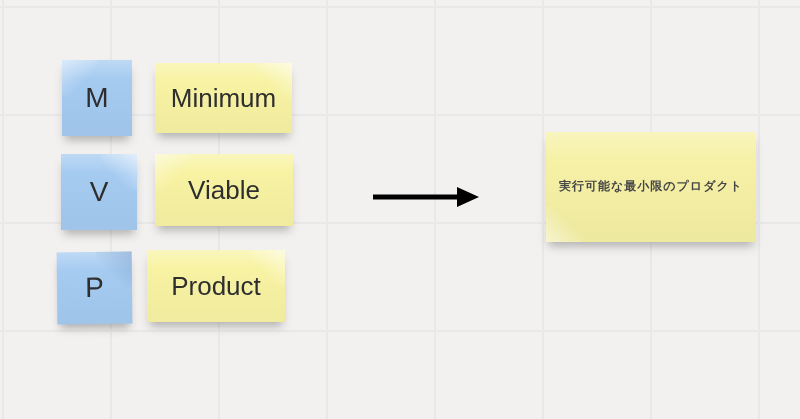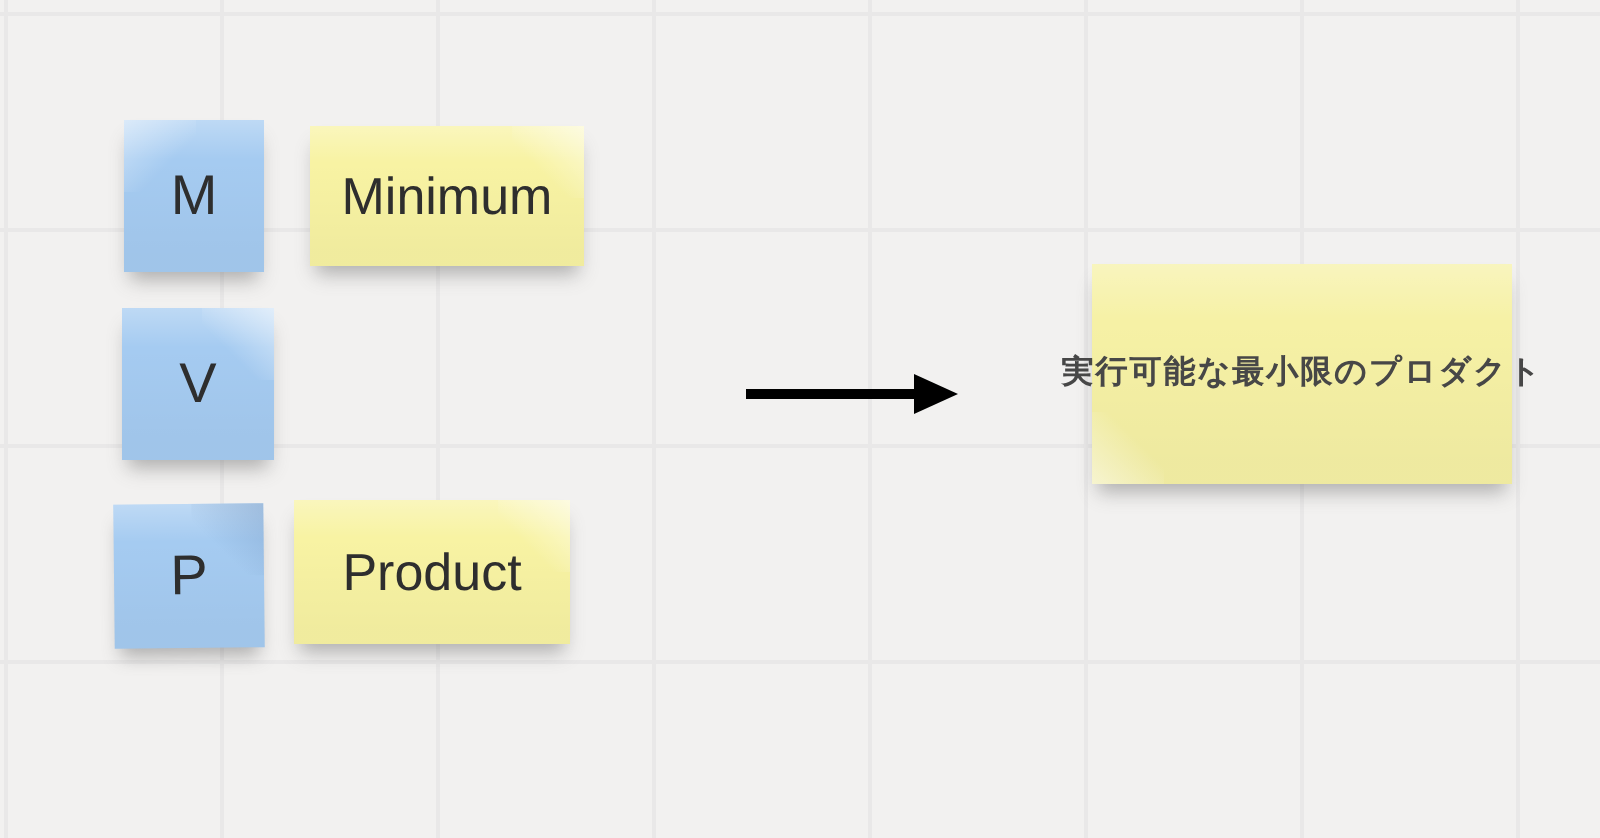--- a/index.html
+++ b/index.html
@@ -61,21 +61,21 @@
   .note-m       { left: 62px;  top: 60px;  width: 70px;  height: 76px; }
   .note-minimum { left: 155px; top: 63px;  width: 137px; height: 70px; }
   .note-v       { left: 61px;  top: 154px; width: 76px;  height: 76px; }
   .note-viable  { left: 155px; top: 154px; width: 138px; height: 72px; }
   .note-p       { left: 57px;  top: 252px; width: 75px;  height: 72px; transform: rotate(-0.6deg); }
   .note-product { left: 147px; top: 250px; width: 138px; height: 72px; }
   .note-ja      { left: 546px; top: 132px; width: 210px; height: 110px; }
 
   .letter-text  { font-size: 28px; }
   .word-text    { font-size: 26px; }
-  .ja-text      { font-size: 16px; letter-spacing: 1px; font-weight: 600; }
+  .ja-text      { font-size: 12px; letter-spacing: 1px; font-weight: 600; }
 
   .arrow-svg {
     position: absolute;
     left: 371px;
     top: 182px;
   }
 </style>
 </head>
 <body>
 
@@ -86,20 +86,23 @@
   </div>
 
   <div class="note note-minimum fold-tr" style="background-color: rgb(248, 243, 163);">
     <span class="note-text word-text" style="color: rgb(46, 46, 46);">Minimum</span>
   </div>
 
   <div class="note note-v fold-tr" style="background-color: rgb(165, 203, 241);">
     <span class="note-text letter-text" style="color: rgb(46, 46, 46);">V</span>
   </div>
 
+  <div class="note note-viable fold-tl" style="background-color: rgb(248, 243, 163);">
+    <span class="note-text word-text" style="color: rgb(46, 46, 46);">Viable</span>
+  </div>
 
   <div class="note note-p fold-tr-dark" style="background-color: rgb(165, 203, 241);">
     <span class="note-text letter-text" style="color: rgb(46, 46, 46);">P</span>
   </div>
 
   <div class="note note-product fold-tr" style="background-color: rgb(248, 243, 163);">
     <span class="note-text word-text" style="color: rgb(46, 46, 46);">Product</span>
   </div>
 
   <svg class="arrow-svg" width="110" height="30" viewBox="0 0 110 30" style="color: rgb(0, 0, 0);">

